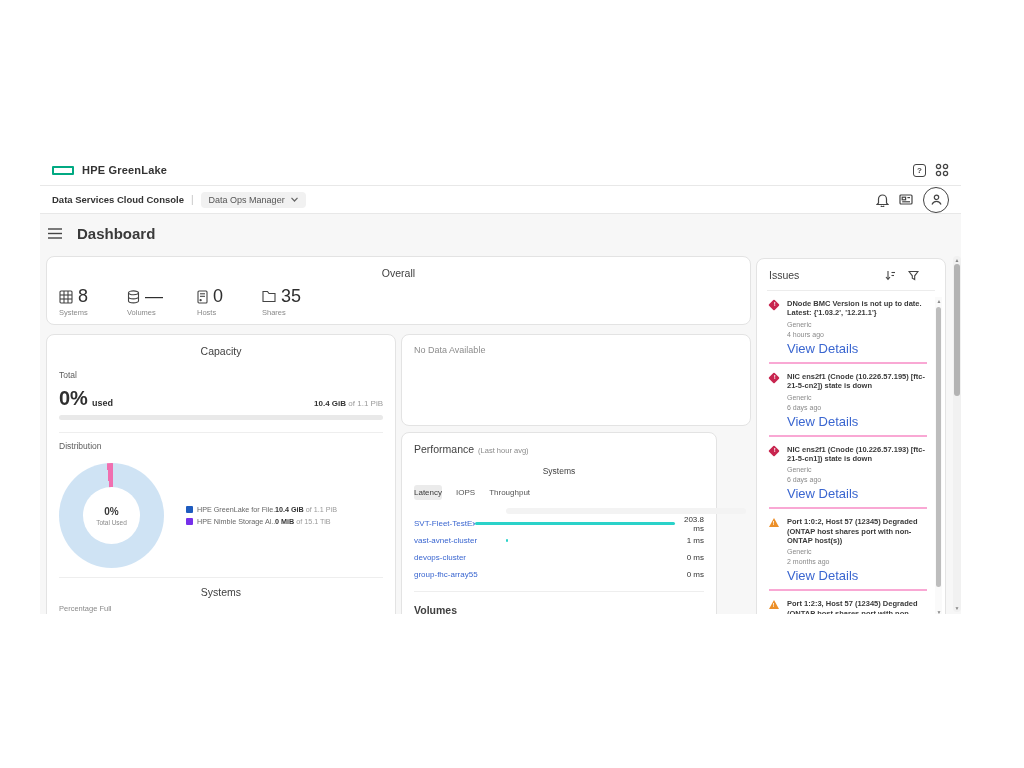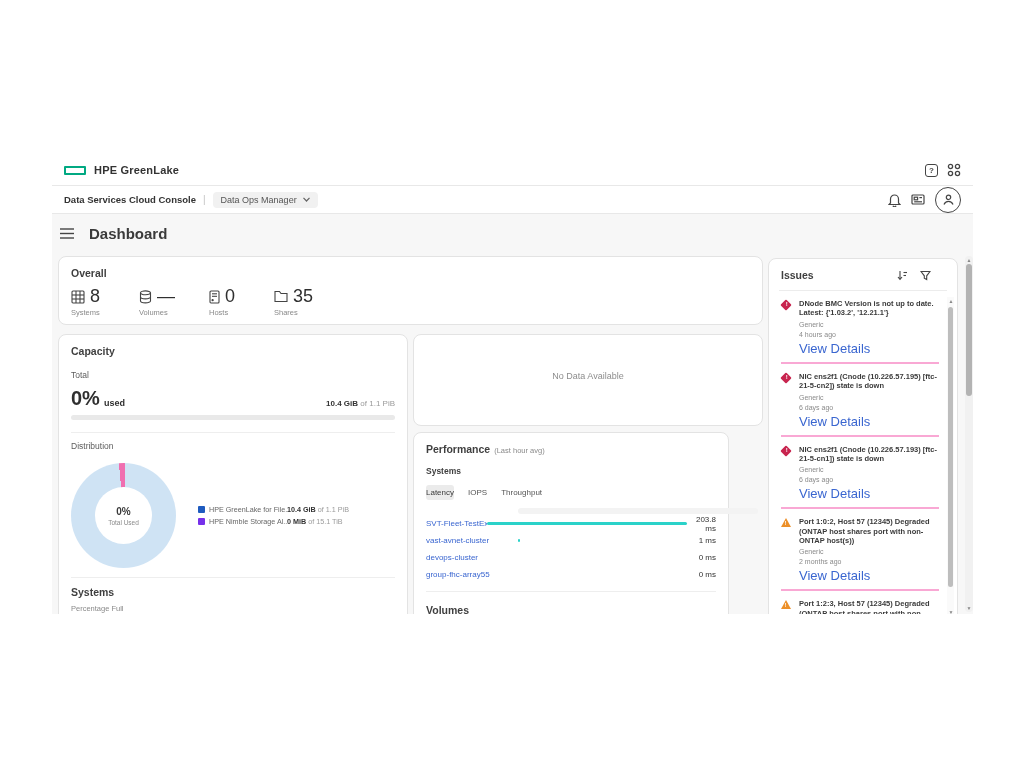--- a/index.html
+++ b/index.html
@@ -1,19 +1,19 @@
 <!DOCTYPE html>
 <html><head>
 <meta charset="utf-8">
 <style>
   * { margin:0; padding:0; box-sizing:border-box; }
   html,body { width:1024px; height:768px; background:#ffffff;
     font-family:"Liberation Sans", sans-serif; color:#333; overflow:hidden; }
 
-  .app { position:absolute; left:52px; top:155px; width:921px; height:459px; background:#0f172a; }
+  .app { position:absolute; left:40px; top:155px; width:921px; height:459px; background:#0f172a; }
 
   
   .topbar { position:relative; height:31px; border-bottom:1px solid #e8e8e8;
     display:flex; align-items:center; padding:0 12px; background:#fff; }
   .logo-mark { width:22px; height:9px; border:2px solid #01A982; border-radius:1px; }
   .brand { font-size:11px; font-weight:bold; margin-left:8px; letter-spacing:.2px; }
   .topbar-right { margin-left:auto; display:flex; align-items:center; gap:9px; }
   .help-box { width:13px; height:13px; border:1.3px solid #444; border-radius:3px;
     font-size:8px; font-weight:bold; color:#444; display:flex; align-items:center; justify-content:center; }
 
@@ -27,21 +27,21 @@
   .subbar-right { margin-left:auto; display:flex; align-items:center; gap:10px; }
   .avatar-ring { width:26px; height:26px; border:1.4px solid #444; border-radius:50%;
     display:flex; align-items:center; justify-content:center; }
 
   
   .content { position:relative; height:400px; background:#f7f7f7; overflow:hidden; }
   .page-head { position:absolute; left:8px; top:11px; display:flex; align-items:center; gap:15px; }
   .page-title { font-size:15px; font-weight:bold; color:#3a3a3a; }
 
   .card { position:absolute; background:#fff; border:1px solid #e3e3e3; border-radius:8px; }
-  .card-title { font-size:10.5px; font-weight:bold; color:#3f3f3f; }
+  .card-title { font-size:10.5px; font-weight:normal; color:#3f3f3f;text-align:center; }
 
   
   #overall { left:6px; top:42px; width:705px; height:69px; padding:10px 12px; }
   .stats { display:flex; margin-top:7px; }
   .stat { width:68px; }
   .stat:nth-child(2){ width:70px; } .stat:nth-child(3){ width:65px; }
   .stat-top { display:flex; align-items:center; gap:5px; }
   .stat-value { font-size:18px; color:#2f2f2f; }
   .stat-label { font-size:7.5px; color:#8a8a8a; margin-top:1px; }
 
@@ -65,21 +65,21 @@
   .legend { position:absolute; left:127px; top:46px; }
   .legend-row { display:flex; align-items:center; margin-bottom:3px; }
   .swatch { width:7px; height:7px; border-radius:1px; margin-right:4px; flex:none; }
   .swatch.s0 { background:#1e5bbf; } .swatch.s1 { background:#7630EA; }
   .legend-name { font-size:7.2px; color:#666; width:78px; white-space:nowrap; overflow:hidden; }
   .legend-val { font-size:7.2px; color:#9a9a9a; white-space:nowrap; }
   .legend-val b { color:#333; }
 
   
   #savings { left:361px; top:120px; width:350px; height:92px; padding:10px 12px; }
-  .empty-msg { text-align:center; font-size:9px; color:#8d8d8d; margin-top:26px; }
+  .empty-msg { font-size:9px; color:#8d8d8d; }
 
   
   #performance { left:361px; top:218px; width:316px; height:202px; padding:10px 12px; }
   .perf-sub { font-size:7.5px; color:#8a8a8a; font-weight:normal; }
   .tabs { display:flex; align-items:center; gap:14px; margin-top:9px; }
   .tab { font-size:8px; color:#555; padding:3px 0; border-radius:3px; }
   .tab.active { background:#ebebeb; color:#3a3a3a; }
   .chart-track { position:relative; margin-top:8px; height:7px; }
   .track-faint { position:absolute; left:92px; top:0; width:240px; height:6px; background:#f3f3f3; border-radius:3px; }
   .perf-row { display:flex; align-items:center; height:17px; }

